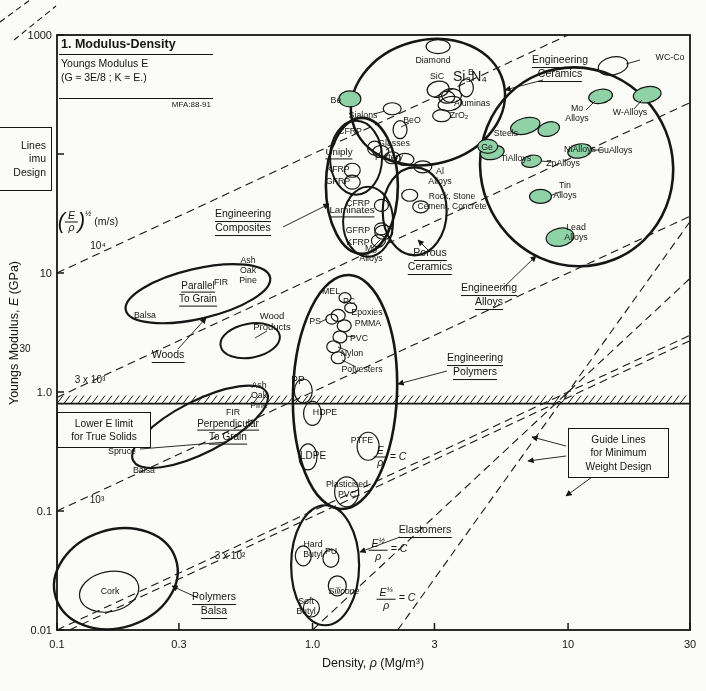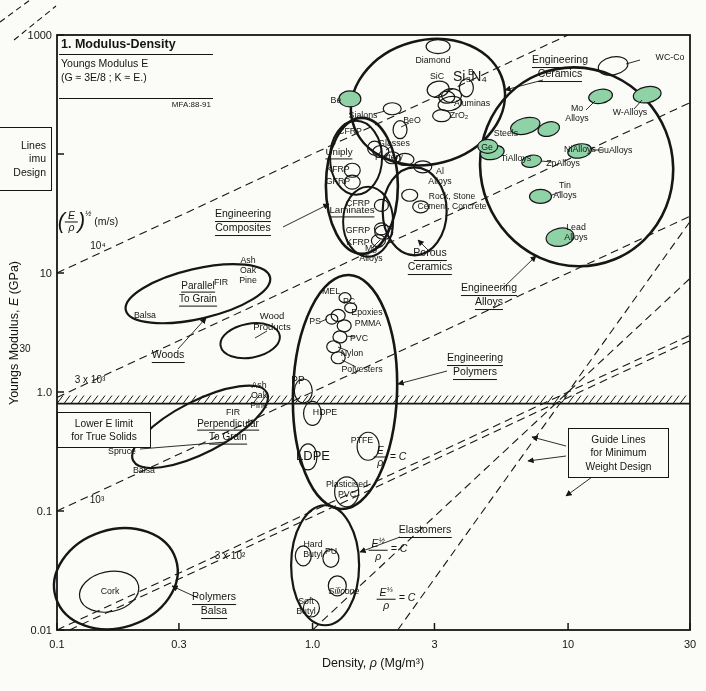--- a/index.html
+++ b/index.html
@@ -413,21 +413,21 @@
       </div>
       <div class="lbl" style="left: 362px; top: 369px; font-size: 8.8px;">
         <div>Polyesters</div>
       </div>
       <div class="lbl" style="left: 298px; top: 381px; font-size: 10px;">
         <div>PP</div>
       </div>
       <div class="lbl" style="left: 325px; top: 412px; font-size: 8.8px;">
         <div>HDPE</div>
       </div>
-      <div class="lbl" style="left: 313px; top: 456px; font-size: 13px;">
+      <div class="lbl" style="left: 313px; top: 456px; font-size: 10px;">
         <div>LDPE</div>
       </div>
       <div class="lbl" style="left: 362px; top: 440px; font-size: 8.8px;">
         <div>PTFE</div>
       </div>
       <div class="lbl" style="left: 347px; top: 489px; font-size: 8.8px;">
         <div>Plasticised</div>
         <div>PVC</div>
       </div>
       <div class="lbl" style="left: 313px; top: 549px; font-size: 8.8px;">

